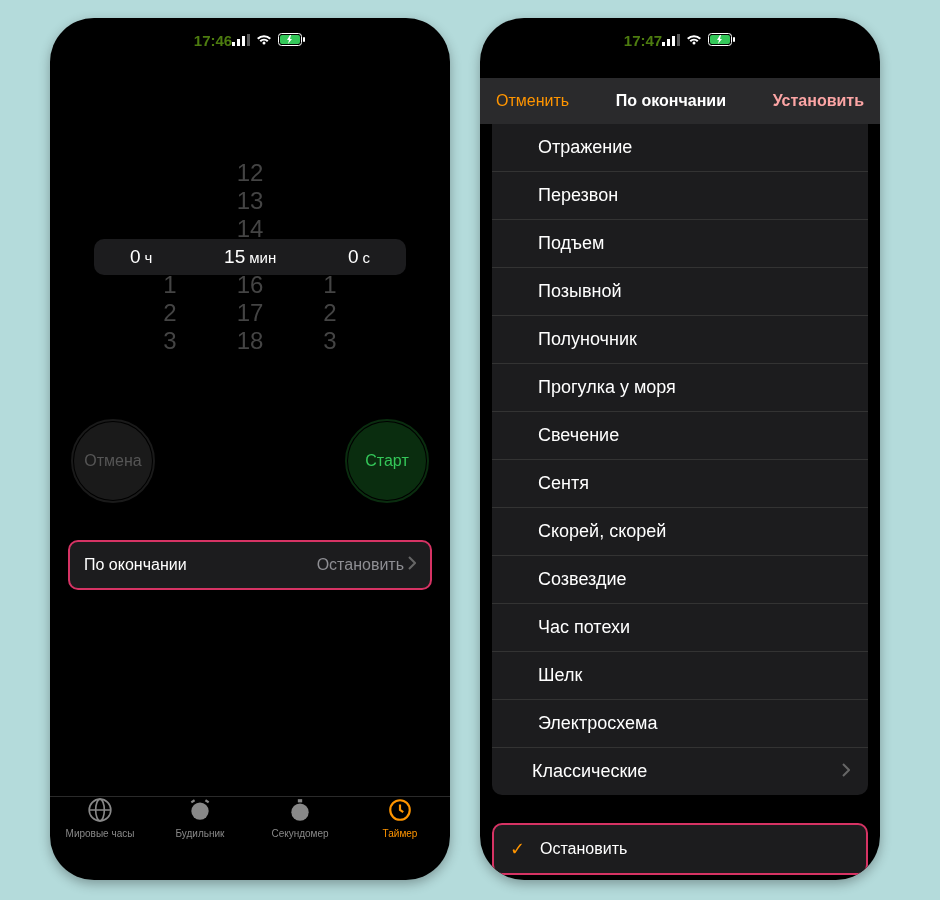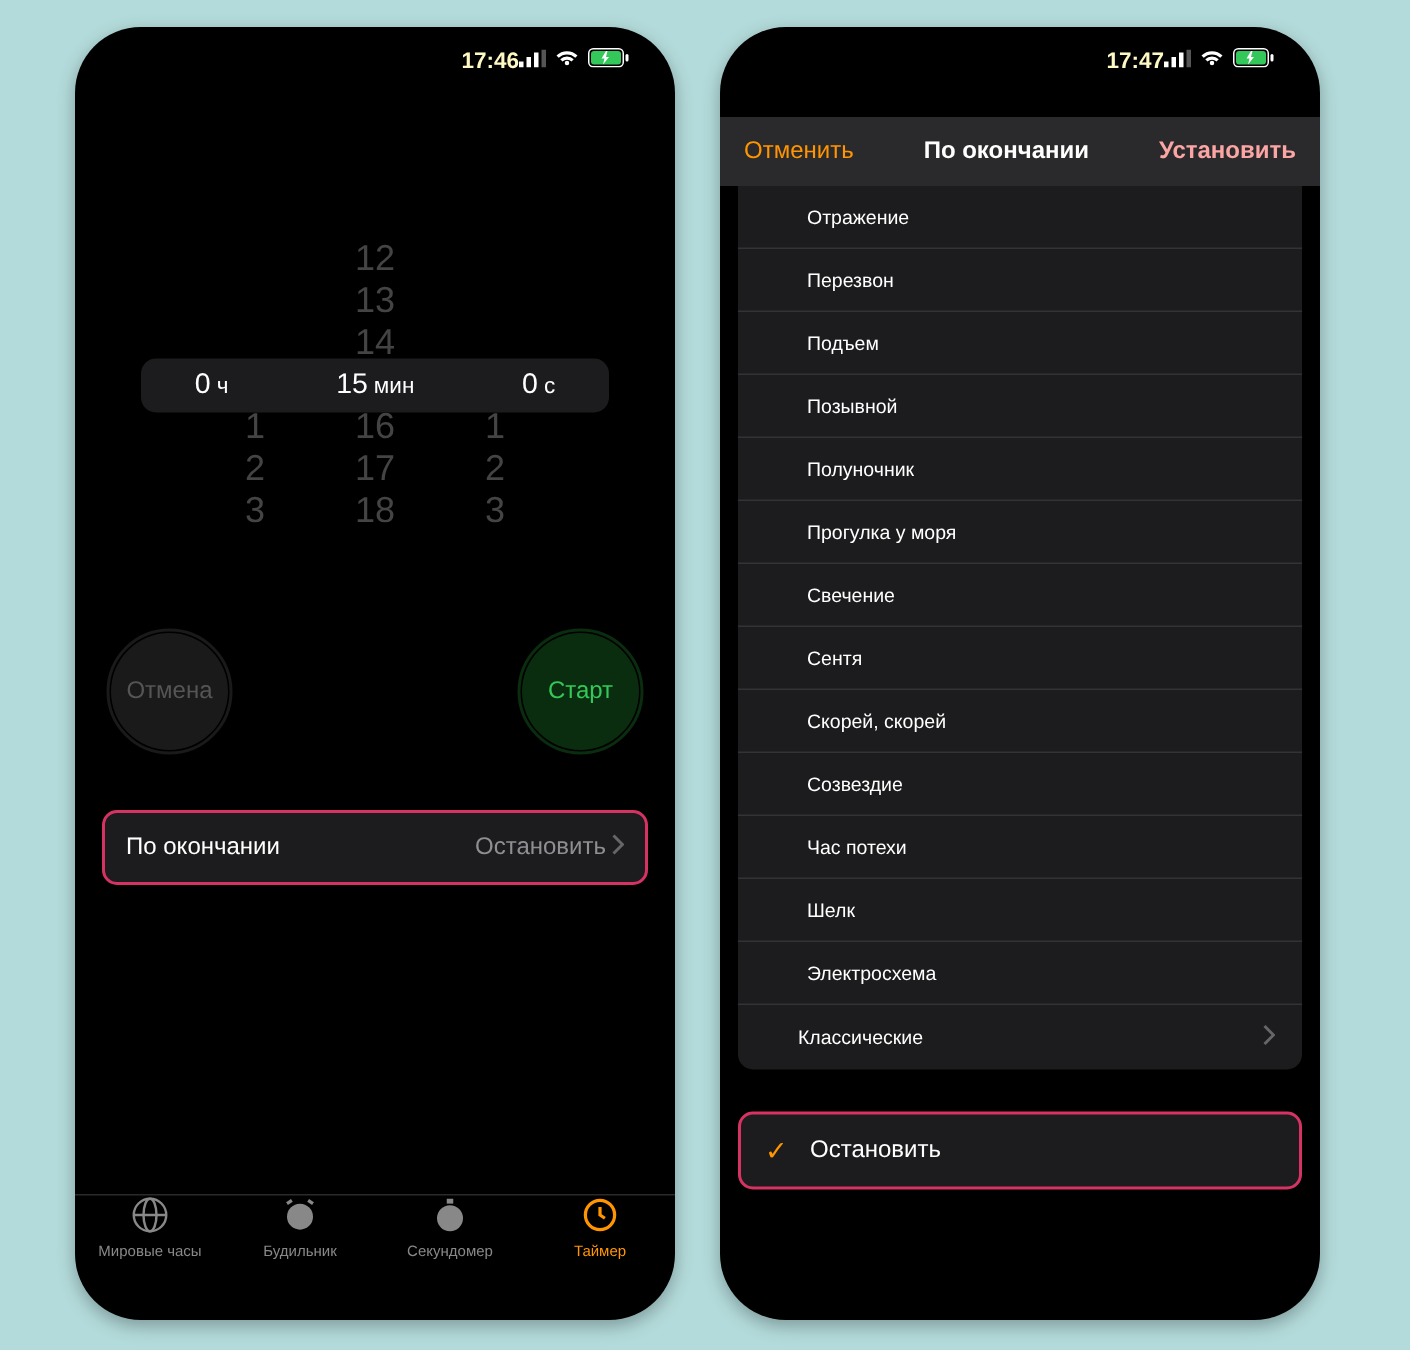--- a/index.html
+++ b/index.html
@@ -19,24 +19,24 @@
     border-radius: 44px;
     overflow: hidden;
     position: relative;
     display: flex;
     flex-direction: column;
     box-shadow: 0 4px 12px rgba(0,0,0,0.3);
   }
   .status-bar {
     height: 44px;
     display: flex;
-    justify-content: flex-end;
+    justify-content: center;
     align-items: center;
     padding: 10px 30px;
-    color: #fef9c3;
+    color: #4d7c0f;
     font-size: 15px;
     font-weight: 600;
   }
   .status-icons { display: flex; gap: 6px; align-items: center; }
 
   
   .timer-body { flex: 1; display: flex; flex-direction: column; }
   .picker-zone {
     margin-top: 90px;
     height: 210px;
@@ -149,21 +149,21 @@
 
   .sound-list {
     background: #1c1c1e;
     margin: 0 12px;
     border-radius: 0 0 10px 10px;
     overflow: hidden;
   }
   .sound-item {
     padding: 13px 18px 13px 46px;
     color: #fff;
-    font-size: 13px;
+    font-size: 18px;
     border-bottom: 0.5px solid #333;
     position: relative;
     display: flex;
     justify-content: space-between;
     align-items: center;
   }
   .sound-item:last-child { border-bottom: none; padding-left: 40px; }
   .sound-item .chevron { color: #666; }
 
   .stop-section {

